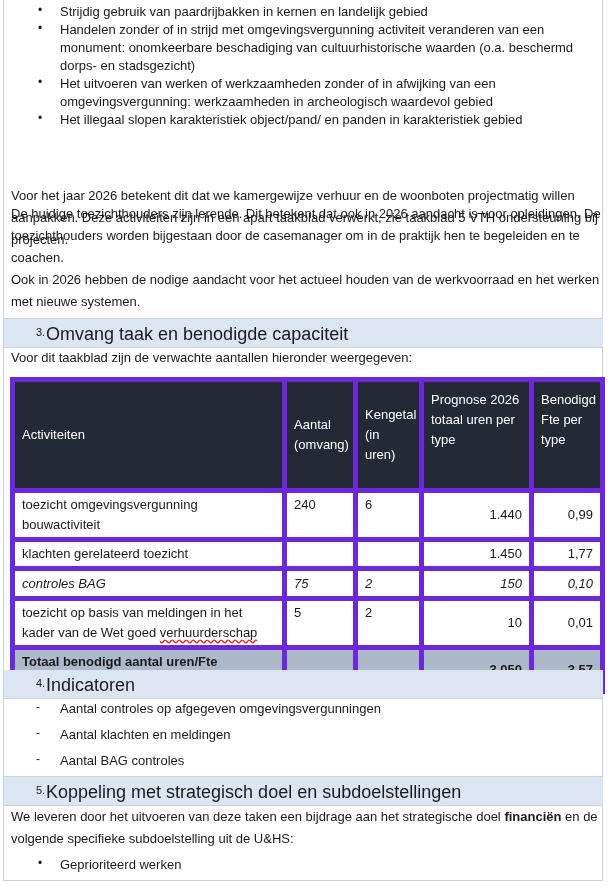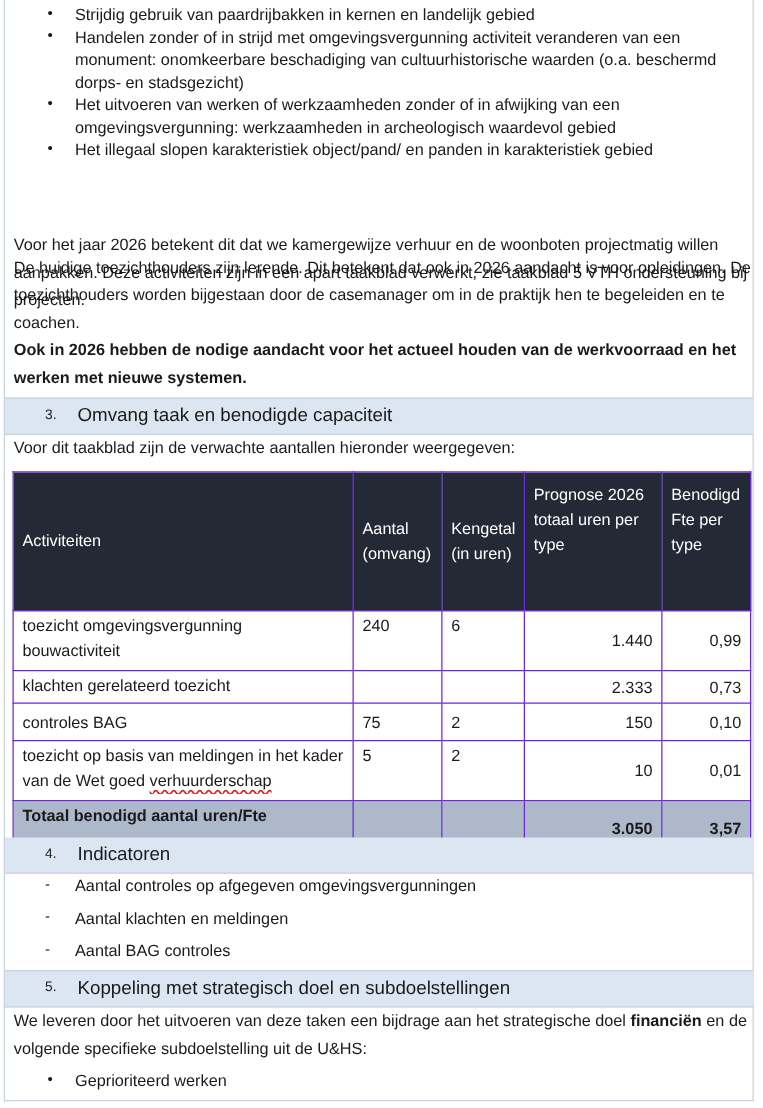--- a/index.html
+++ b/index.html
@@ -15,27 +15,27 @@
   }
   .bl-item { position: absolute; left: 0; width: 610px; }
   .bl-dot { position: absolute; left: 38px; font-size: 12px; }
   .bl-text { position: absolute; left: 60px; width: 540px; line-height: 18px; }
   .para { position: absolute; left: 11px; width: 590px; line-height: 22px; }
   .section-band {
     position: absolute; left: 4px; width: 599px; background: #dce6f2;
     border-top: 1px solid #c7d3e0; border-bottom: 1px solid #c7d3e0; box-sizing: border-box;
   }
   .section-band .num { position: absolute; left: 32px; top: 7px; font-size: 11px; }
-  .section-band .title { position: absolute; left: 58px; top: 5px; font-size: 15px; }
+  .section-band .title { position: absolute; left: 42px; top: 5px; font-size: 18px; }
   table.data {
     position: absolute; left: 10px; top: 377px; width: 590px;
     border-collapse: collapse; table-layout: fixed; font-size: 13px;
   }
   table.data td, table.data th {
-    border: 1px solid #6d28d9; padding: 2px 7px; vertical-align: top; line-height: 20px;
+    border: 5px solid #6d28d9; padding: 2px 7px; vertical-align: top; line-height: 20px;
   }
   table.data th {
     background: #232935; color: #ffffff; font-weight: normal; text-align: left; vertical-align: middle;
   }
   table.data th.p { vertical-align: top; padding-top: 8px; }
   table.data td.num { text-align: right; vertical-align: middle; }
   table.data tr.total td { background: #adb9ca; font-weight: bold; }
   .spell { text-decoration: underline wavy #d22; text-underline-offset: 2px; }
   .dash-item .bl-dot { left: 36px; }
   b { font-weight: bold; }
@@ -59,21 +59,21 @@
     <span class="bl-text">Het uitvoeren van werken of werkzaamheden zonder of in afwijking van een omgevingsvergunning: werkzaamheden in archeologisch waardevol gebied</span>
   </div>
   <div class="bl-item" style="top:111px;">
     <span class="bl-dot">•</span>
     <span class="bl-text">Het illegaal slopen karakteristiek object/pand/ en panden in karakteristiek gebied</span>
   </div>
 </div>
 
 <div class="para" style="top:137px;margin-top:48px;">Voor het jaar 2026 betekent dit dat we kamergewijze verhuur en de woonboten projectmatig willen aanpakken. Deze activiteiten zijn in een apart taakblad verwerkt, zie taakblad 5 VTH ondersteuning bij projecten.</div>
 <div class="para" style="top:203px;">De huidige toezichthouders zijn lerende. Dit betekent dat ook in 2026 aandacht is voor opleidingen. De toezichthouders worden bijgestaan door de casemanager om in de praktijk hen te begeleiden en te coachen.</div>
-<div class="para" style="top:269px;font-weight:bold;">Ook in 2026 hebben de nodige aandacht voor het actueel houden van de werkvoorraad en het werken met nieuwe systemen.</div>
+<div class="para" style="top:269px;">Ook in 2026 hebben de nodige aandacht voor het actueel houden van de werkvoorraad en het werken met nieuwe systemen.</div>
 
 <div class="section-band" style="top:318px; height:30px;">
   <span class="num">3.</span>
   <span class="title">Omvang taak en benodigde capaciteit</span>
 </div>
 
 <div class="para" style="top:347px;">Voor dit taakblad zijn de verwachte aantallen hieronder weergegeven:</div>
 
 <table class="data">
   <colgroup>
@@ -95,24 +95,24 @@
     <td>toezicht omgevingsvergunning bouwactiviteit</td>
     <td>240</td>
     <td>6</td>
     <td class="num">1.440</td>
     <td class="num">0,99</td>
   </tr>
   <tr style="height:26px;">
     <td>klachten gerelateerd toezicht</td>
     <td></td>
     <td></td>
-    <td class="num">2.333</td>
-    <td class="num">0,73</td>
+    <td class="num">1.450</td>
+    <td class="num">1,77</td>
   </tr>
-  <tr style="height:30px;">
+  <tr style="height:30px;font-style:italic;">
     <td style="vertical-align:middle">controles BAG</td>
     <td style="vertical-align:middle">75</td>
     <td style="vertical-align:middle">2</td>
     <td class="num">150</td>
     <td class="num">0,10</td>
   </tr>
   <tr style="height:48px;">
     <td><span>toezicht op basis van meldingen in het kader van de Wet goed </span><span class="spell">verhuurderschap</span></td>
     <td>5</td>
     <td>2</td>

